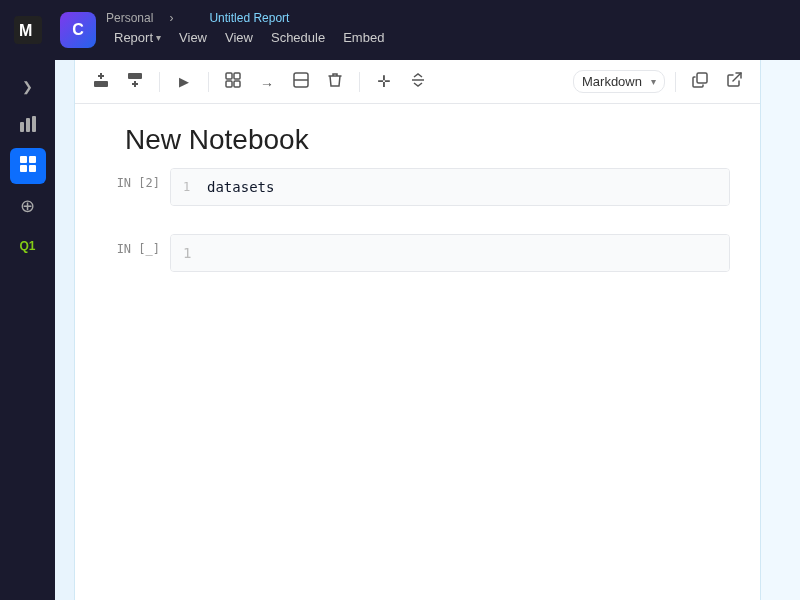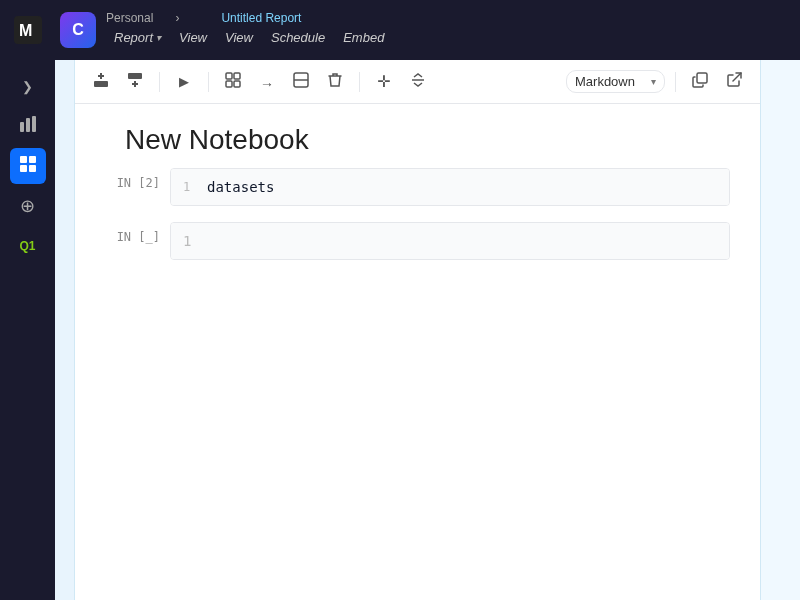--- a/index.html
+++ b/index.html
@@ -19,29 +19,29 @@
       display: flex; align-items: center; justify-content: center;
       width: 32px; height: 32px;
     }
     .top-bar-logo svg { width: 28px; height: 28px; }
     .app-icon {
       width: 36px; height: 36px; background: linear-gradient(135deg, #7c3aed, #2563eb);
       border-radius: 8px; display: flex; align-items: center; justify-content: center;
       color: white; font-weight: bold; font-size: 16px; margin-left: 6px;
     }
     .nav-links {
-      display: flex; align-items: center; gap: 4px; font-style: italic;
+      display: flex; align-items: center; gap: 4px;
     }
     .nav-link {
       color: #ccc; font-size: 13px; padding: 4px 8px;
       border-radius: 4px; cursor: pointer; display: flex; align-items: center; gap: 3px;
     }
     .nav-link .chevron { font-size: 10px; color: #aaa; }
     .breadcrumb-col { display: flex; flex-direction: column; }
-    .breadcrumb-top { color: #aaa; font-size: 12px; display: flex; align-items: center; gap: 22px; }
+    .breadcrumb-top { color: #aaa; font-size: 12px; display: flex; align-items: center; gap: 16px; }
     .breadcrumb-bottom { display: flex; align-items: center; gap: 2px; margin-top: 1px; }
 
     
     .main-area {
       display: flex;
       flex: 1;
       overflow: hidden;
     }
 
     
@@ -91,40 +91,40 @@
     }
     .toolbar-btn {
       width: 28px; height: 28px;
       display: flex; align-items: center; justify-content: center;
       border-radius: 4px; cursor: pointer; color: #555; font-size: 15px;
       border: none; background: transparent;
     }
     .toolbar-separator { width: 1px; height: 20px; background: #e5e7eb; margin: 0 4px; }
     .toolbar-spacer { flex: 1; }
     .markdown-select {
-      display: flex; align-items: center; gap: 16px;
+      display: flex; align-items: center; gap: 9px;
       padding: 3px 8px; border-radius: 10px; border: 1px solid #e5e7eb;
       font-size: 13px; color: #333; cursor: pointer; background: #fff;
     }
     .markdown-select .chevron { font-size: 10px; color: #777; }
 
     
     .notebook-content {
       padding: 20px 30px;
       flex: 1;
     }
     .notebook-title {
       font-size: 28px; font-weight: 400; color: #222;
       margin-bottom: 12px; padding-left: 20px;
     }
 
     
     .cell {
       display: flex;
-      margin-bottom: 16px;
+      margin-bottom: 28px;
       align-items: flex-start;
     }
     .cell-label {
       min-width: 65px;
       font-size: 12px;
       color: #888;
       font-family: monospace;
       padding-top: 8px;
       text-align: right;
       padding-right: 10px;

